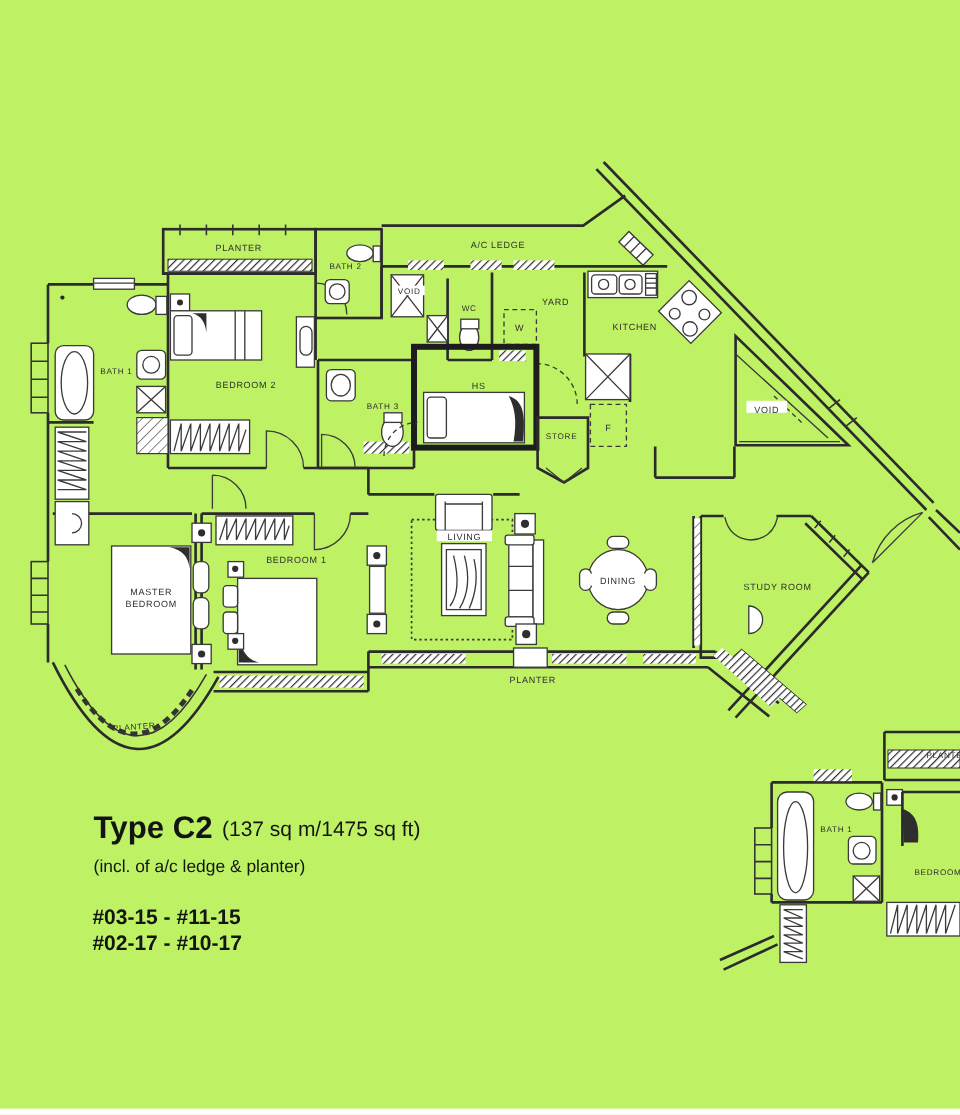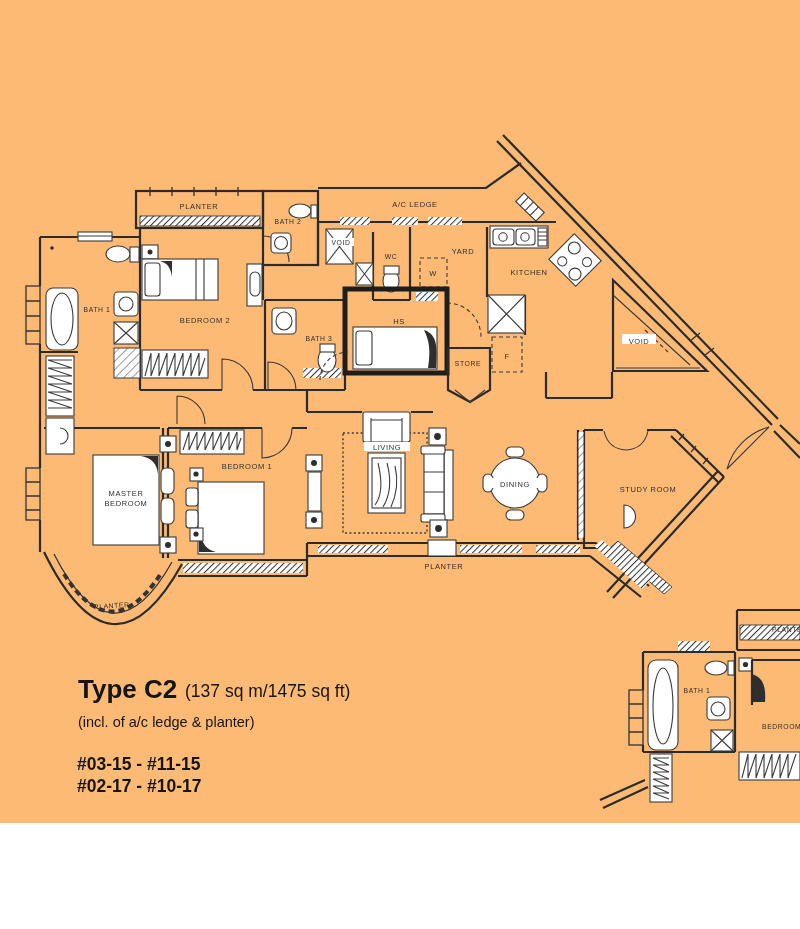--- a/index.html
+++ b/index.html
@@ -1,16 +1,16 @@
 <!DOCTYPE html>
 <html><head>
 <meta charset="utf-8">
 <style>
   html,body{margin:0;padding:0;background:#ffffff;}
-  .page{position:relative;width:800px;height:823px;background:#fdba74;overflow:hidden;
+  .page{position:relative;width:800px;height:924px;background:#bef264;overflow:hidden;
         font-family:"Liberation Sans", sans-serif;}
   svg{position:absolute;top:0;left:0;}
   svg text{fill:#2e2e2e;font-family:"Liberation Sans", sans-serif;letter-spacing:.6px;}
   .rlabel{font-size:7.5px;}
   .rlabel-sm{font-size:6.8px;}
   .wall{stroke:#2b2b2b;stroke-width:2.2;fill:none;}
   .wallthin{stroke:#333;stroke-width:1.3;fill:none;}
   .furn{stroke:#3a3a3a;stroke-width:1.1;fill:#fff;}
   .furnline{stroke:#3a3a3a;stroke-width:1.1;fill:none;}
   .dark{fill:#2e2e2e;stroke:none;}

